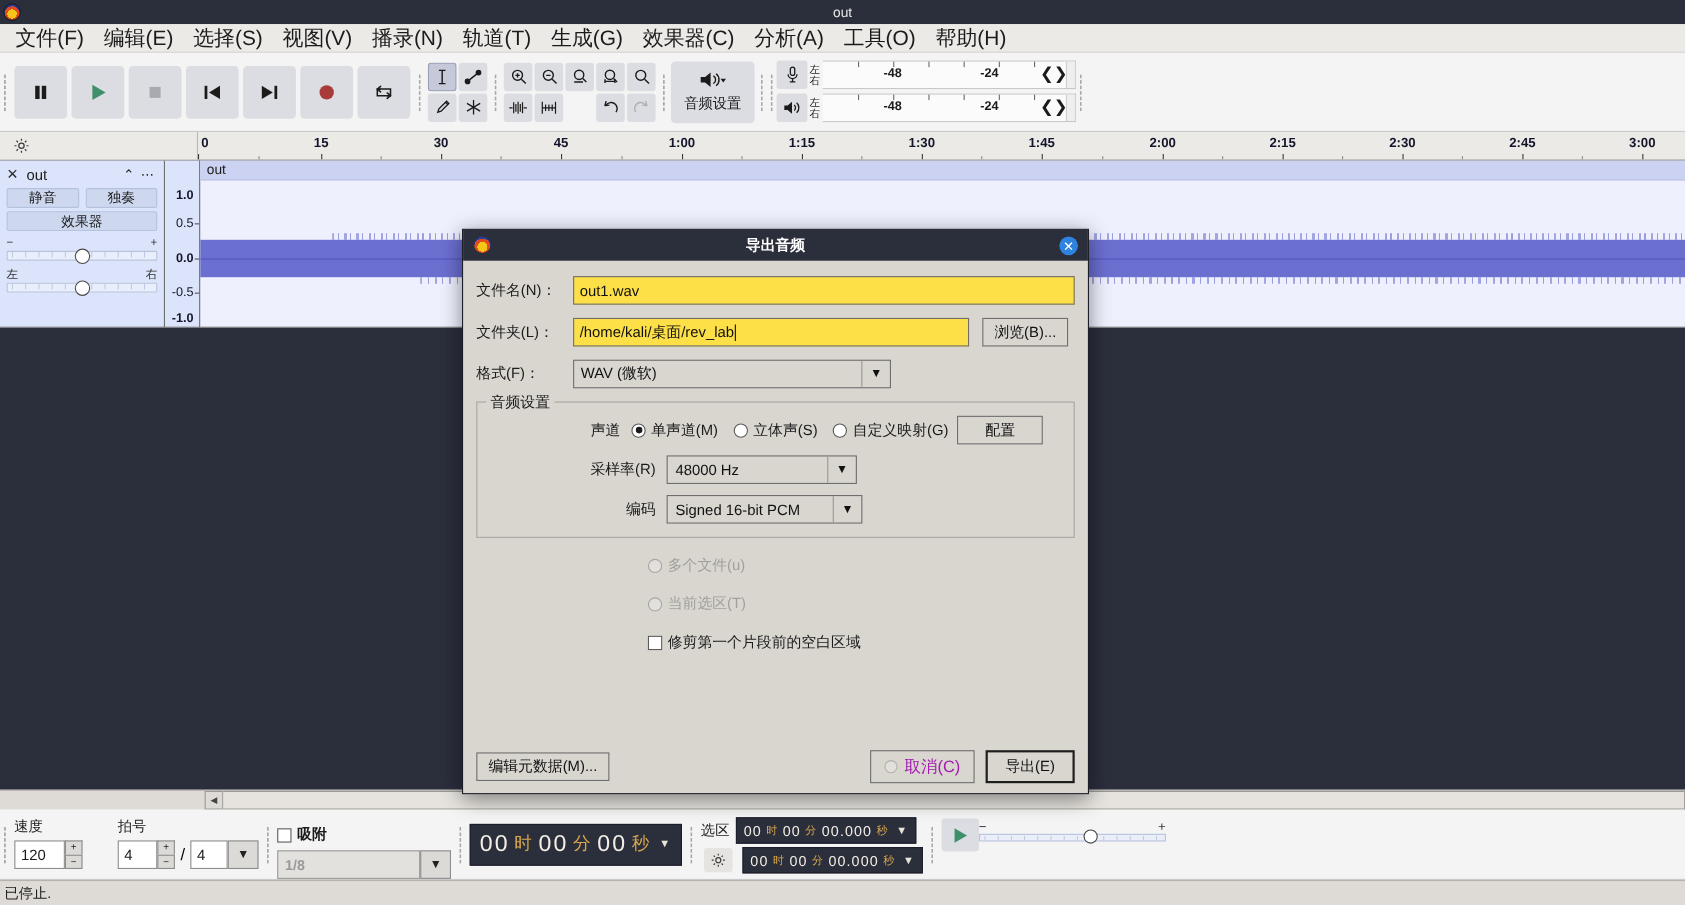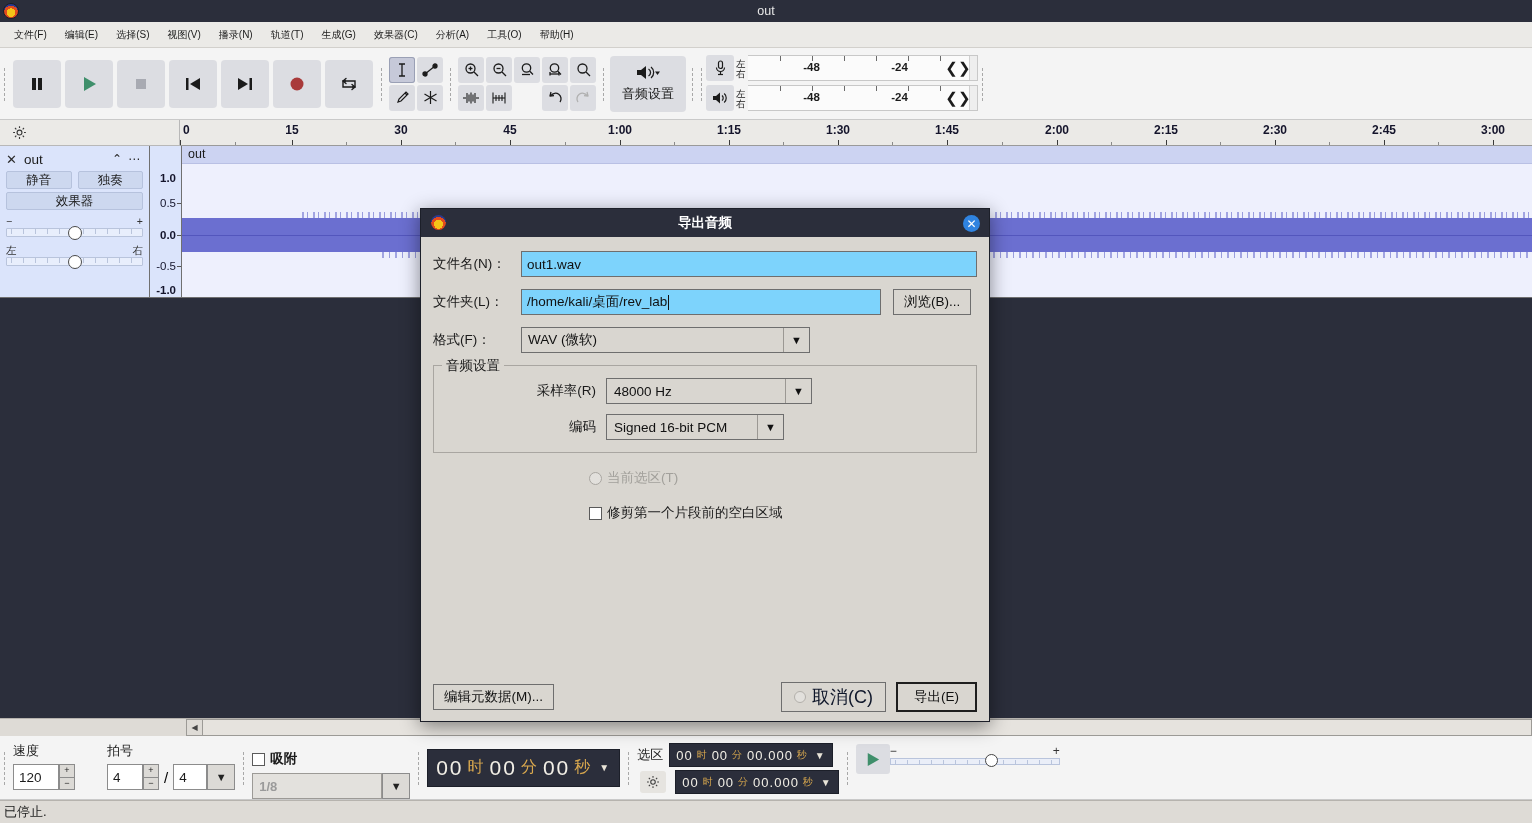--- a/index.html
+++ b/index.html
@@ -27,21 +27,21 @@
     border: 1px solid #1b1e28;
   }
 
   
   .menubar {
     position: absolute; top: 22px; left: 0; width: 1532px; height: 26px;
     background: #ebeae7; border-bottom: 1px solid #d2d0cc;
     display: flex; align-items: center; padding-left: 6px; gap: 2px;
   }
   .menu-item {
-    padding: 3px 8px; font-size: 10px; color: #1b1b1b; cursor: default;
+    padding: 3px 8px; font-size: 19px; color: #1b1b1b; cursor: default;
     white-space: nowrap;
   }
 
   
   .toolbar-dock {
     position: absolute; top: 48px; left: 0; width: 1532px; height: 72px;
     background: #f4f4f4; border-bottom: 1px solid #c9c9c9;
     display: flex; align-items: stretch;
   }
   .tb-grip {
@@ -312,21 +312,21 @@
   }
   .dlg-title .dclose {
     position: absolute; right: 9px; top: 6px; width: 17px; height: 17px; border-radius: 50%;
     background: #2f83e0; color: #fff; font-size: 12px; font-weight: bold;
     display: flex; align-items: center; justify-content: center; cursor: pointer;
   }
   .dlg-body { padding: 14px 12px 10px 12px; }
   .frow { display: flex; align-items: center; margin-bottom: 12px; }
   .flabel { width: 88px; font-size: 13.5px; color: #1b1b1b; text-align: left; }
   .ftext {
-    flex: 1; height: 26px; background: #7dd3fc; border: 1px solid #6e6e6e;
+    flex: 1; height: 26px; background: #fde047; border: 1px solid #6e6e6e;
     display: flex; align-items: center; padding: 0 5px; font-size: 13.5px; color: #111;
   }
   .caret { display: inline-block; width: 1px; height: 15px; background: #111; margin-left: 1px; }
   .fcombo {
     flex: 1; height: 26px; background: #d9d6d0; border: 1px solid #6e6e6e;
     display: flex; align-items: center; padding-left: 6px; font-size: 13.5px; color: #111;
     position: relative; cursor: pointer;
   }
   .fcombo .arr {
     position: absolute; right: 0; top: 0; bottom: 0; width: 26px;
@@ -368,21 +368,21 @@
   }
   .range-block { margin-top: 16px; padding-left: 68px; }
   .range-line { display: flex; align-items: center; margin-bottom: 17px; font-size: 13.5px; }
   .range-line .rl-label { width: 88px; color: #1b1b1b; }
   .dlg-footer {
     position: absolute; left: 0; right: 0; bottom: 0; height: 48px;
     display: flex; align-items: center; padding: 0 12px;
   }
   .btn-cancel {
     height: 30px; padding: 0 12px; background: #d9d6d0; border: 1px solid #6e6e6e;
-    display: flex; align-items: center; gap: 6px; font-size: 18px; color: #0f172a; cursor: pointer;
+    display: flex; align-items: center; gap: 6px; font-size: 15px; color: #a21caf; cursor: pointer;
   }
   .btn-cancel .cdot {
     width: 12px; height: 12px; border-radius: 50%; border: 1px solid #b3b0ab; background: #e2e0dc;
   }
   .btn-default {
     height: 30px; padding: 0 16px; background: #d9d6d0;
     border: 2px solid #1e1e1e; font-size: 13.5px; color: #111;
     display: flex; align-items: center; justify-content: center; cursor: pointer;
   }
   .chk-line { display: flex; align-items: center; font-size: 13.5px; color: #1b1b1b; cursor: pointer; }
@@ -919,43 +919,66 @@
         <div class="flabel">格式(F)：</div>
         <div class="fcombo" style="flex:none; width:289px;">
           <span>WAV (微软)</span>
           <span class="arr">▼</span>
         </div>
       </div>
 
       <div class="groupbox">
         <div class="gtitle">音频设置</div>
 
+        <div class="grow">
+          <div class="glabel" style="width:120px; margin-right:10px;">声道</div>
+          <label class="ropt">
+            <span class="radio on"></span>
+            <span>单声道(M)</span>
+          </label>
+          <label class="ropt">
+            <span class="radio"></span>
+            <span>立体声(S)</span>
+          </label>
+          <label class="ropt" style="margin-right:8px;">
+            <span class="radio"></span>
+            <span>自定义映射(G)</span>
+          </label>
+          <div class="btn-std" style="width:78px;">配置</div>
+        </div>
 
         <div class="grow">
           <div class="glabel" style="width:152px; margin-right:10px;">采样率(R)</div>
-          <div class="combo-inline" style="width:206px;">
+          <div class="combo-inline" style="width:173px;">
             <span>48000 Hz</span>
             <span class="arr">▼</span>
           </div>
         </div>
 
         <div class="grow">
           <div class="glabel" style="width:152px; margin-right:10px;">编码</div>
           <div class="combo-inline" style="width:178px;">
             <span>Signed 16-bit PCM</span>
             <span class="arr">▼</span>
           </div>
         </div>
       </div>
 
       <div class="range-block">
         <div class="range-line">
           <span class="rl-label"></span>
           <label class="ropt dis">
             <span class="radio dis"></span>
+            <span>多个文件(u)</span>
+          </label>
+        </div>
+        <div class="range-line">
+          <span class="rl-label"></span>
+          <label class="ropt dis">
+            <span class="radio dis"></span>
             <span>当前选区(T)</span>
           </label>
         </div>
         <div class="range-line" style="margin-bottom:0;">
           <span class="rl-label"></span>
           <label class="chk-line">
             <span class="chk-sq"></span>
             <span>修剪第一个片段前的空白区域</span>
           </label>
         </div>

